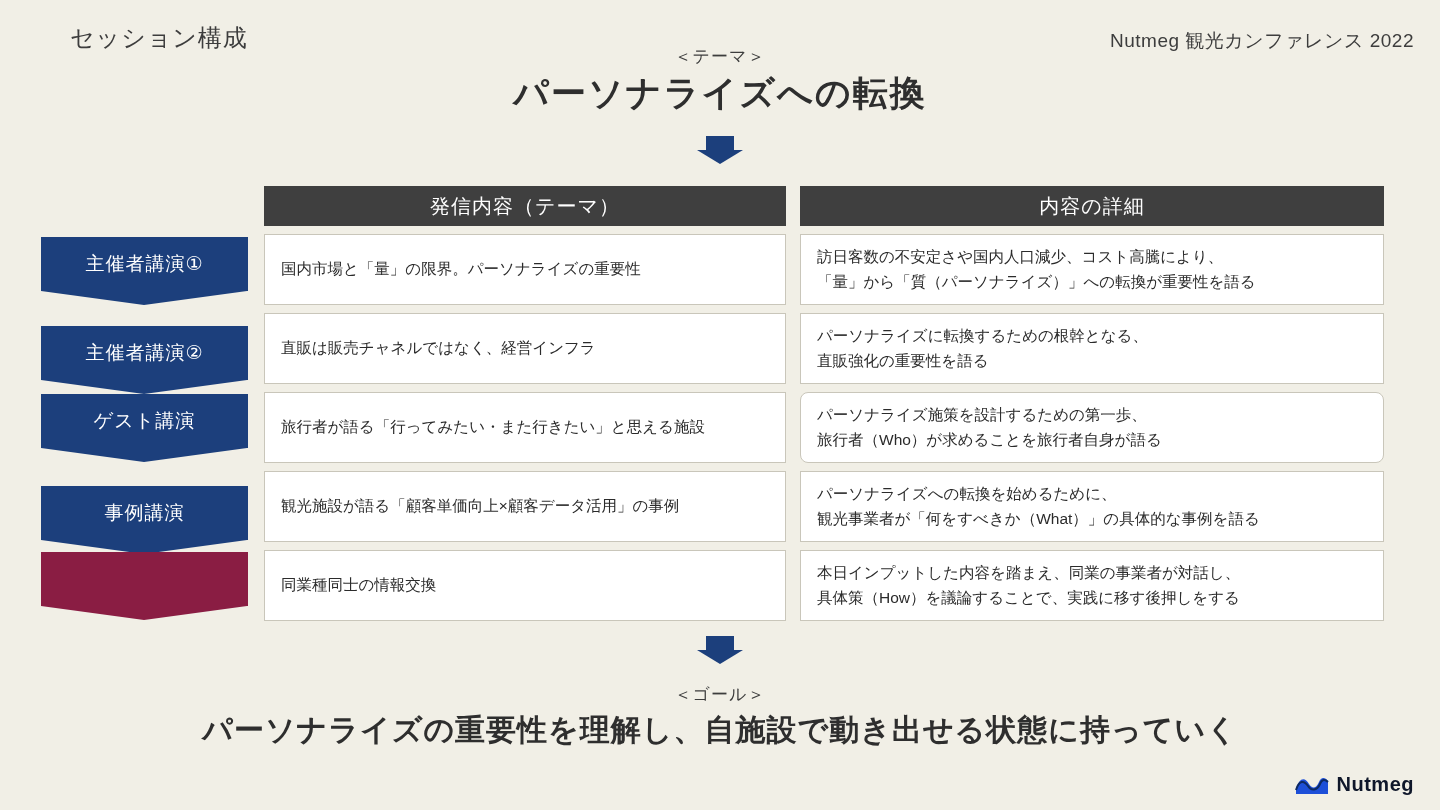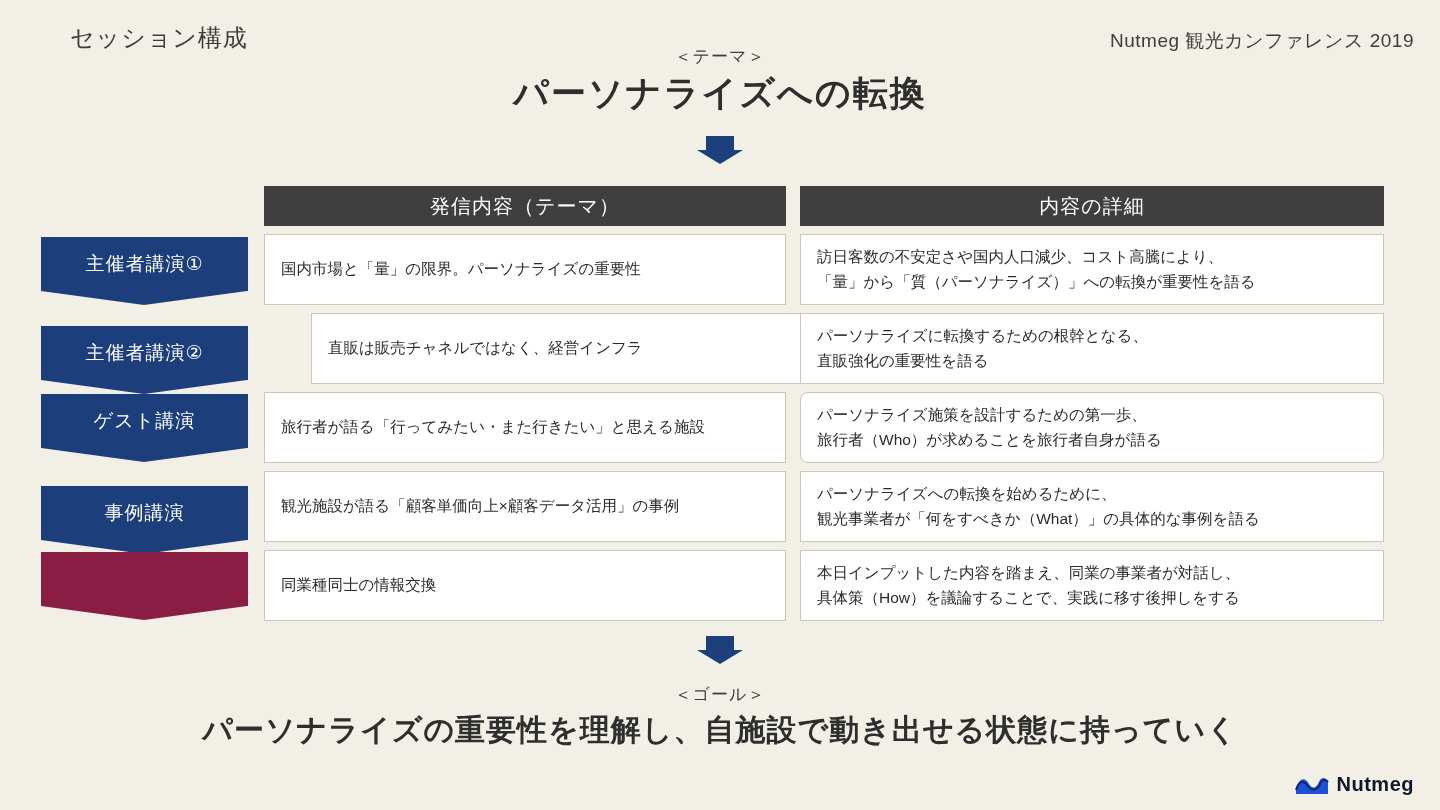--- a/index.html
+++ b/index.html
@@ -190,21 +190,21 @@
     color: #0f172a;
     letter-spacing: 0.5px;
   }
 </style>
 </head>
 <body>
 
 <div class="slide">
 
   <div class="slide-title">セッション構成</div>
-  <div class="conf-name">Nutmeg 観光カンファレンス 2019</div>
+  <div class="conf-name">Nutmeg 観光カンファレンス 2022</div>
 
   <div class="theme-tag">＜テーマ＞</div>
   <div class="theme-title">パーソナライズへの転換</div>
 
   <div class="arrow-wrap" style="top:136px;">
     <div class="arrow-shape"></div>
   </div>
 
   <div class="col-head" id="head-detail">内容の詳細</div>
   <div class="col-head" id="head-theme">発信内容（テーマ）</div>
@@ -223,21 +223,21 @@
 「量」から「質（パーソナライズ）」への転換が重要性を語る</span>
     </div>
   </div>
 
   <div class="row">
     <div class="chip-outer" style="top:326px;">
       <div class="chip-rect" style="background:#1c3f7c;"></div>
       <div class="chip-tri" style="border-top-color:#1c3f7c;"></div>
       <div class="chip-text">主催者講演②</div>
     </div>
-    <div class="cell theme" style="top:313px;height:71px;margin-left:47px;">
+    <div class="cell theme" style="top:313px;height:71px;">
       <span class="txt">直販は販売チャネルではなく、経営インフラ</span>
     </div>
     <div class="cell detail" style="top:313px;height:71px;">
       <span class="txt">パーソナライズに転換するための根幹となる、
 直販強化の重要性を語る</span>
     </div>
   </div>
 
   <div class="row">
     <div class="chip-outer" style="top:394px;">

